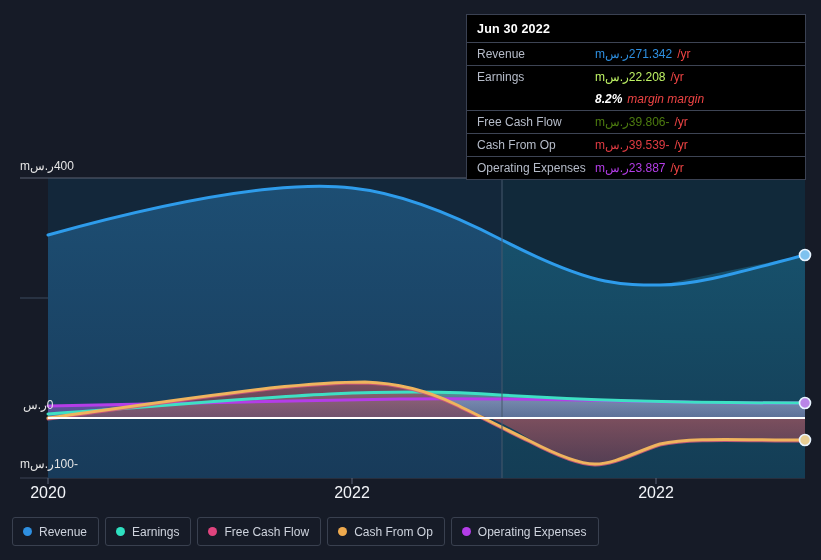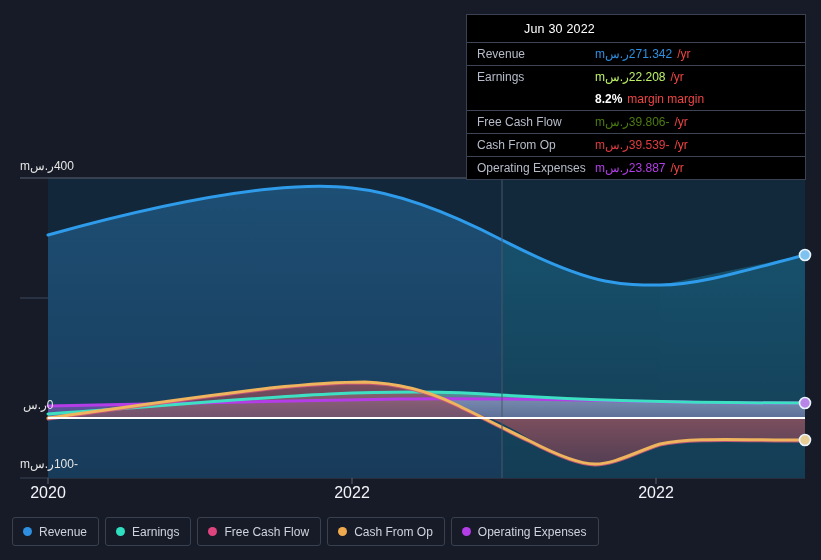--- a/index.html
+++ b/index.html
@@ -65,34 +65,33 @@
     width: 340px;
     background: #000000;
     border: 1px solid #3a4152;
     box-sizing: border-box;
     padding: 0;
     font-size: 12px;
   }
   .tt-head {
     padding: 7px 10px 6px 10px;
     font-size: 12.5px;
-    font-weight: normal;
+    font-weight: bold;
     color: #ffffff;
     letter-spacing: .2px;
-    margin-left: 47px;
   }
   .tt-row {
     display: flex;
     align-items: center;
     border-top: 1px solid #3d4454;
     padding: 4px 10px 4px 10px;
     min-height: 18px;
     box-sizing: border-box;
   }
-  .tt-row.noline { border-top: none; }
+  .tt-row.noline { border-top: none; font-style: italic; }
   .tt-name {
     width: 118px;
     flex: 0 0 118px;
     color: #b6bcc9;
     font-size: 12px;
     white-space: nowrap;
   }
   .tt-val {
     font-size: 12px;
     font-weight: normal;

